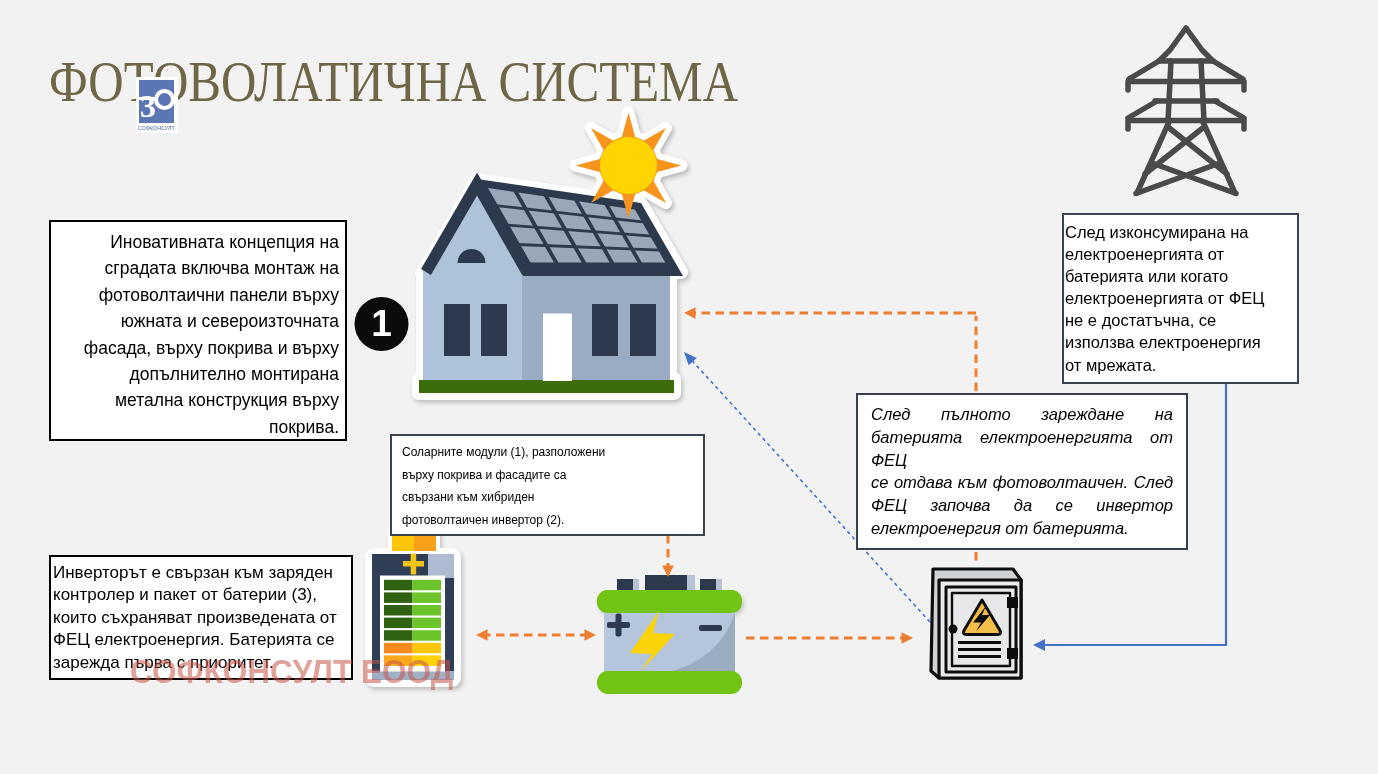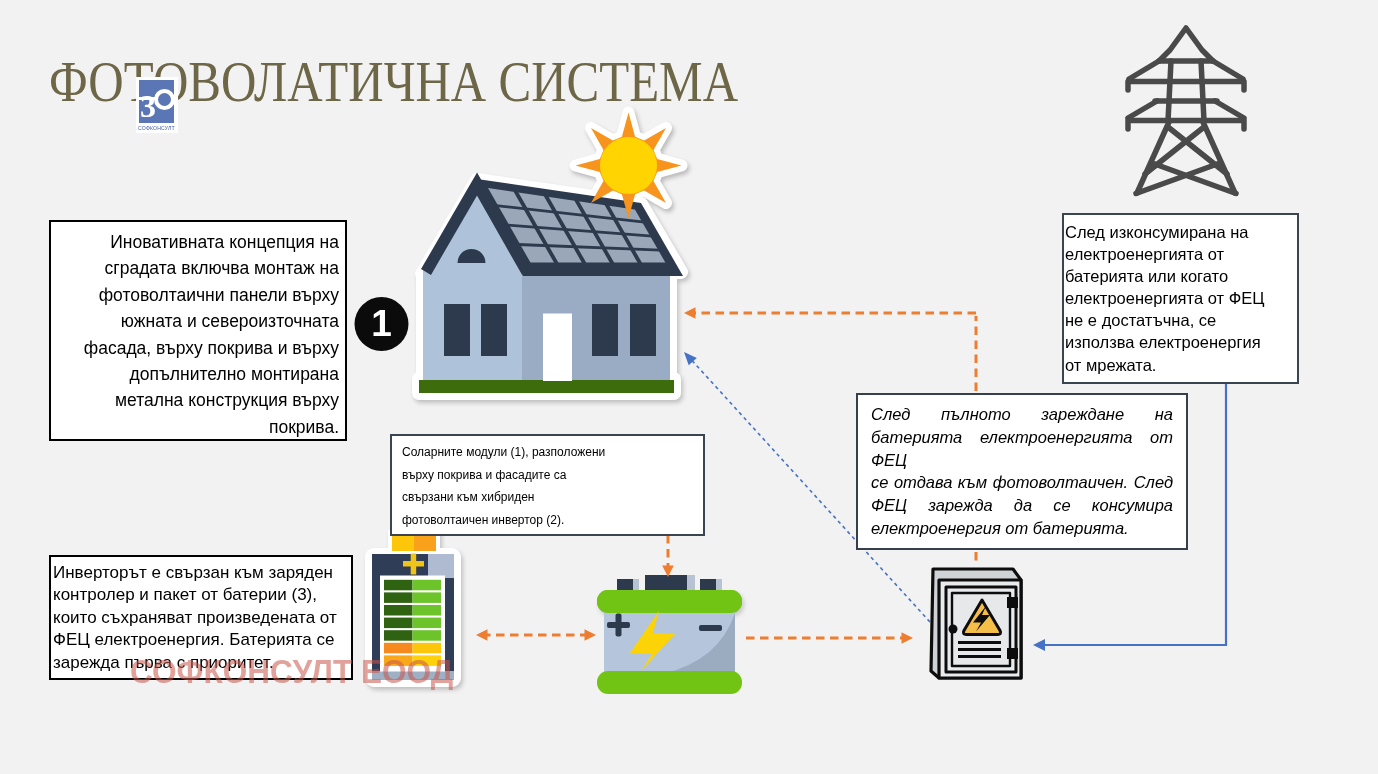--- a/index.html
+++ b/index.html
@@ -182,18 +182,18 @@
     </g>
   </svg>
 
   <div class="tb" id="box1" style="z-index:20">Иновативната концепция на<br>сградата включва монтаж на<br>фотоволтаични панели върху<br>южната и североизточната<br>фасада, върху покрива и върху<br>допълнително монтирана<br>метална конструкция върху<br>покрива.</div>
   <div class="tb" id="box2" style="z-index:20">Соларните модули (1), разположени<br>върху покрива и фасадите са<br>свързани към хибриден<br>фотоволтаичен инвертор (2).</div>
   <div class="tb" id="box3" style="z-index:20">След изконсумирана на<br>електроенергията от<br>батерията или когато<br>електроенергията от ФЕЦ<br>не е достатъчна, се<br>използва електроенергия<br>от мрежата.</div>
   <div class="tb" id="box4" style="z-index:20">
       <div class="jl">След пълното зареждане на</div>
       <div class="jl">батерията електроенергията от ФЕЦ</div>
       <div class="jl">се отдава към фотоволтаичен. След</div>
-      <div class="jl">ФЕЦ зарежда да се консумира</div>
+      <div class="jl">ФЕЦ започва да се инвертор</div>
       <div class="jl">електроенергия от батерията.</div>
     </div>
   <div class="tb" id="box5" style="z-index:20">Инверторът е свързан към заряден<br>контролер и пакет от батерии (3),<br>които съхраняват произведената от<br>ФЕЦ електроенергия. Батерията се<br>зарежда първа с приоритет.</div>
   <div id="wm">СОФКОНСУЛТ ЕООД</div>
 </div>
 
 </body></html>

